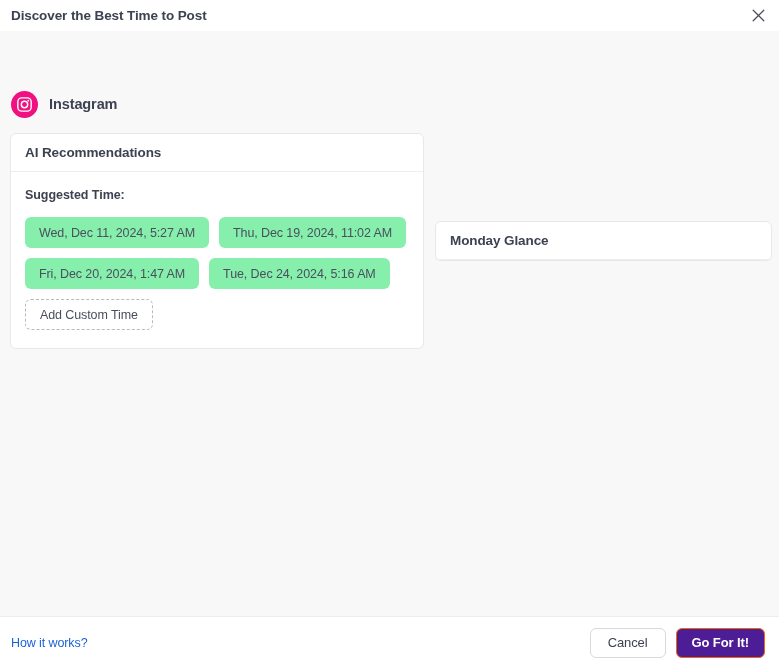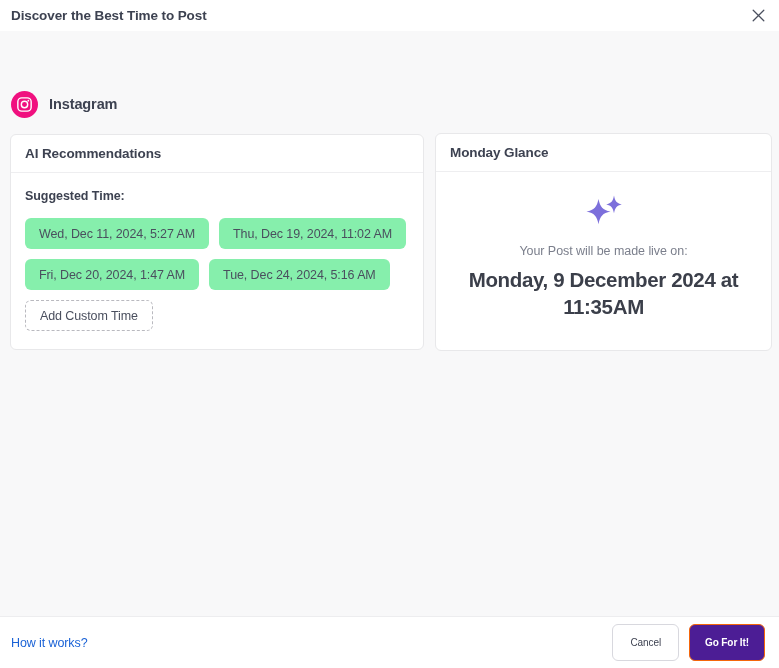--- a/index.html
+++ b/index.html
@@ -232,23 +232,23 @@
     letter-spacing: -0.1px;
   }
 
   .footer-actions {
     display: flex;
     align-items: center;
     gap: 10px;
   }
 
   .btn {
-    height: 37px;
+    height: 30px;
     border-radius: 6px;
-    font-size: 10px;
+    font-size: 13px;
     font-family: inherit;
     cursor: pointer;
     padding: 0 17px;
     letter-spacing: -0.1px;
   }
 
   .btn-cancel {
     background: #ffffff;
     border: 1px solid #d8d8de;
     color: #3d4251;
@@ -324,30 +324,20 @@
             </button>
 
           </div>
         </div>
       </div>
 
       <div class="panel panel-right">
         <div class="panel-head">
           <div class="panel-head-title">Monday Glance</div>
         </div>
-        <div class="panel-body-right">
-          <div class="sparkle">
-            <svg width="42" height="37" viewBox="0 0 42 37" fill="none">
-              <path d="M15.5 5 C17.2 13.2 19.6 15.8 27.5 17.6 C19.6 19.4 17.2 22 15.5 30.2 C13.8 22 11.4 19.4 3.5 17.6 C11.4 15.8 13.8 13.2 15.5 5 Z" fill="#7c6fdb"></path>
-              <path d="M31 1.5 C32.1 7.3 33.6 9.1 38.8 10.4 C33.6 11.7 32.1 13.5 31 19.3 C29.9 13.5 28.4 11.7 23.2 10.4 C28.4 9.1 29.9 7.3 31 1.5 Z" fill="#7c6fdb"></path>
-            </svg>
-          </div>
-          <div class="live-on-label">Your Post will be made live on:</div>
-          <div class="live-on-date">Monday, 9 December 2024 at 11:35AM</div>
-        </div>
       </div>
 
     </div>
   </div>
 
   <div class="modal-footer">
     <a class="how-link">How it works?</a>
     <div class="footer-actions">
       <button class="btn btn-cancel">Cancel</button>
       <button class="btn btn-primary">Go For It!</button>

